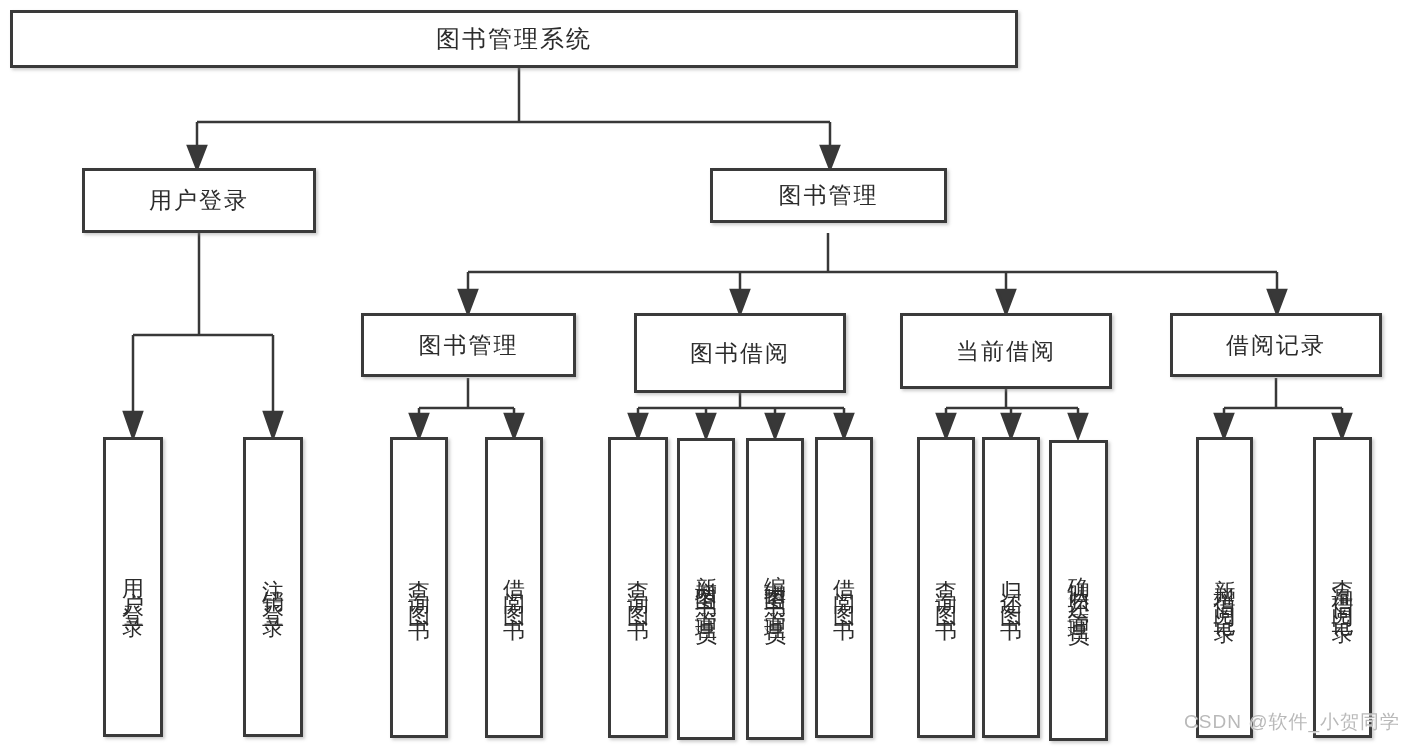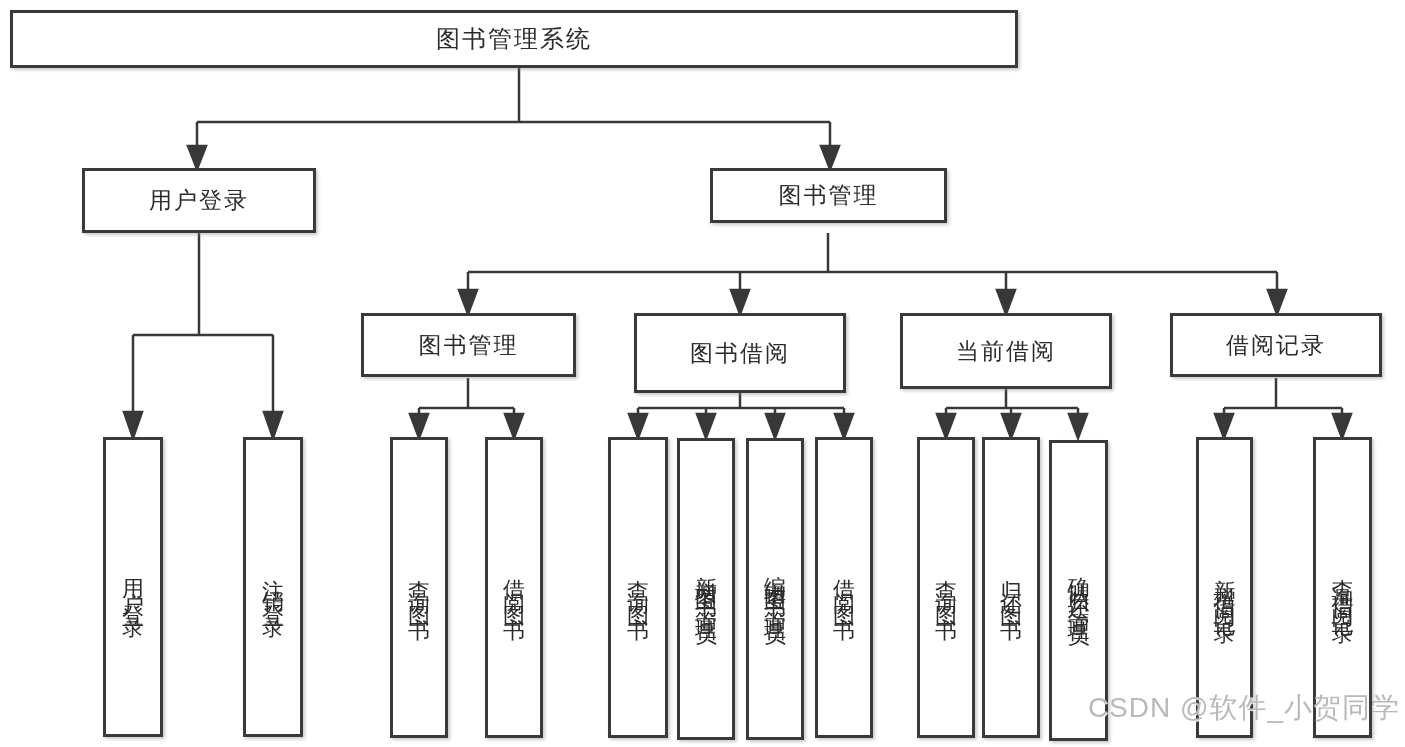--- a/index.html
+++ b/index.html
@@ -48,22 +48,22 @@
     text-orientation: mixed;
     font-size: 22px;
     letter-spacing: 13px;
     line-height: 1;
   }
   .node.v span.sp9 { letter-spacing: 9px; }
   .node.v span.sp7 { letter-spacing: 7px; }
   .watermark {
     position: absolute;
     right: 5px;
-    bottom: 20px;
-    font-size: 28px;
+    bottom: 12px;
+    font-size: 19px;
     color: #b9b9b9;
     text-shadow: 1px 1px 1px #ffffff;
     z-index: 5;
     letter-spacing: 1px;
   }
 </style>
 </head>
 <body>
 
 <div class="canvas">

